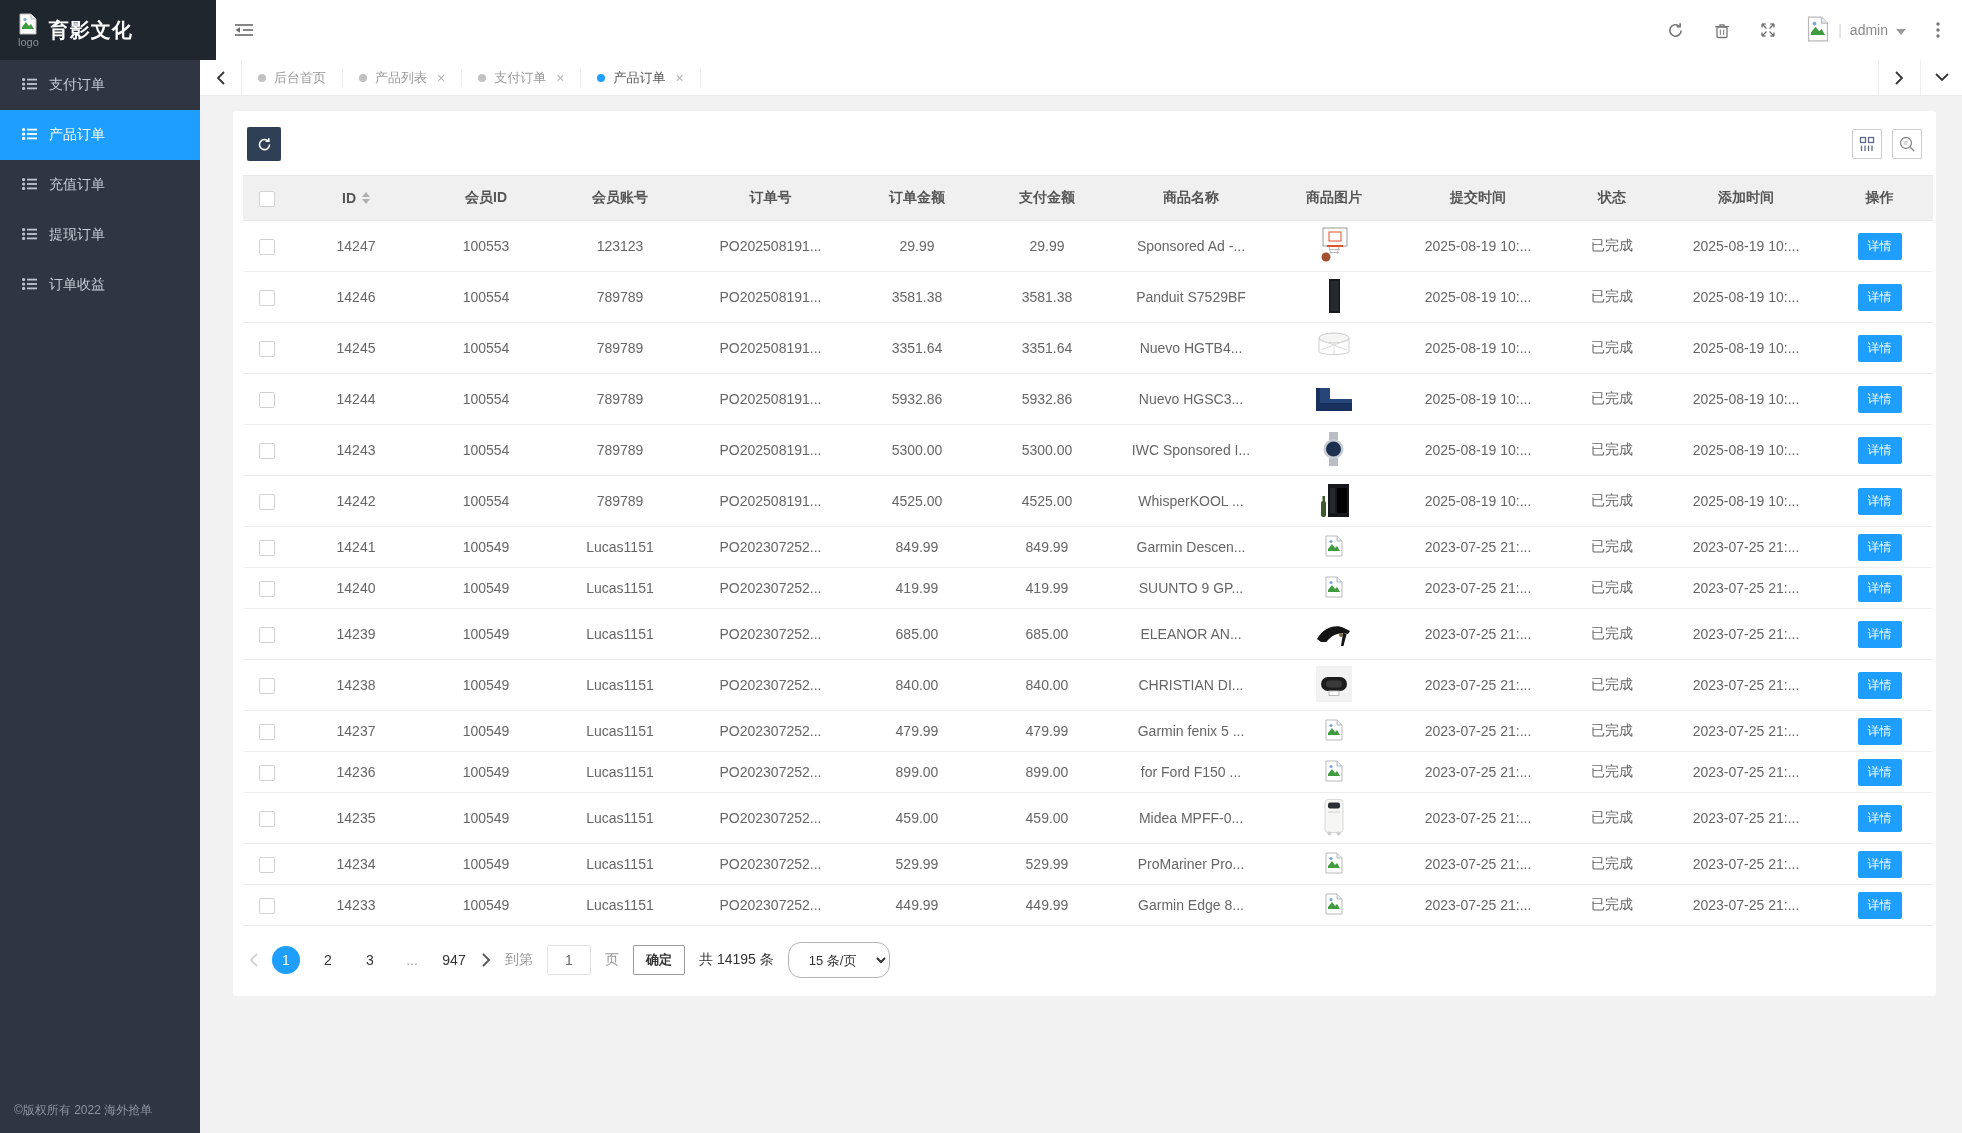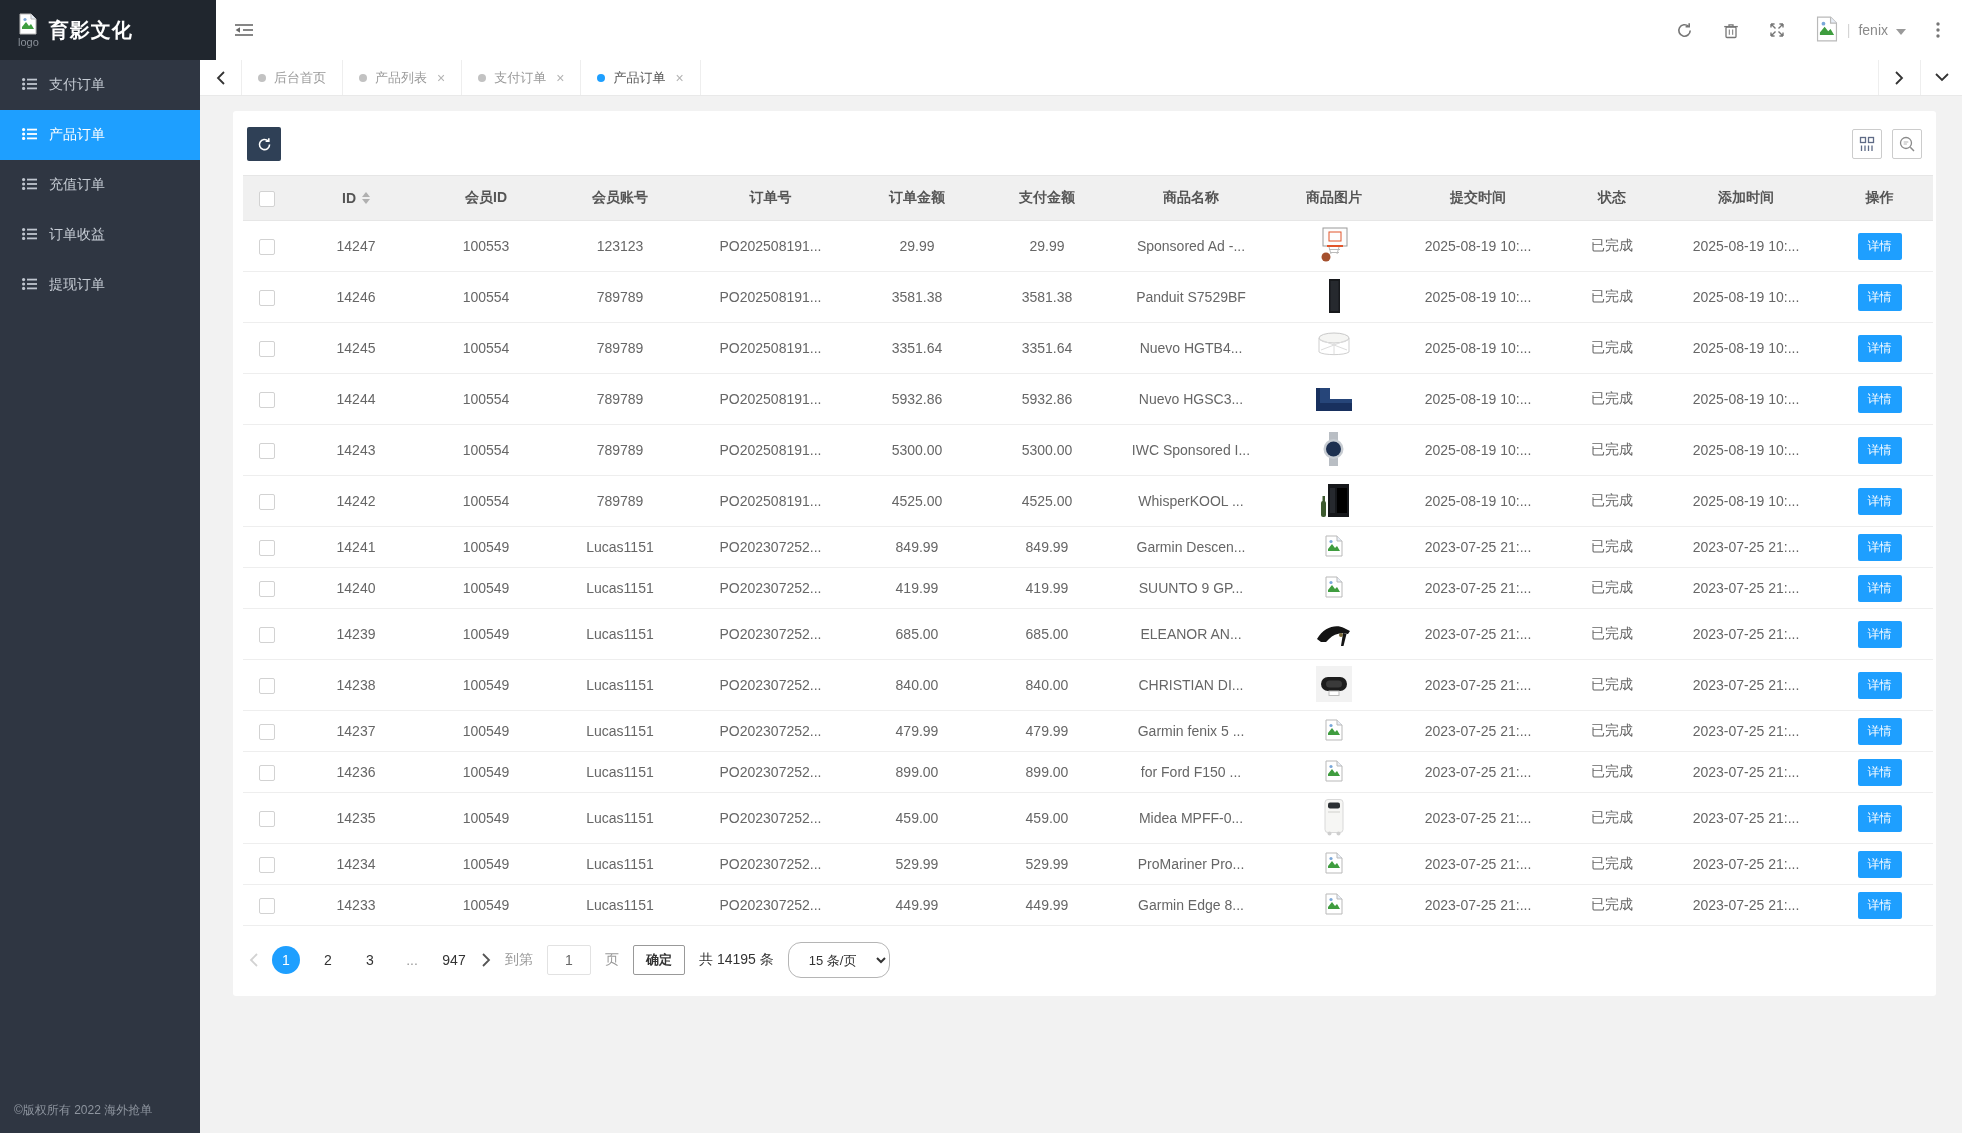--- a/index.html
+++ b/index.html
@@ -31,21 +31,21 @@
   .side-item.active { background:#1E9FFF; color:#fff; }
   .side-footer { position:absolute; left:14px; bottom:14px; color:#8d949e; font-size:12px; }
 
   .content { flex:1; display:flex; flex-direction:column; min-width:0; }
 
   
   .tabbar { height:36px; background:#fff; display:flex; align-items:stretch; border-bottom:1px solid #e9e9e9; flex-shrink:0; }
   .tab-arrow { width:42px; display:flex; align-items:center; justify-content:center; cursor:pointer; }
   .tab-arrow.left { border-right:1px solid #eee; }
   .tab-arrow.right { border-left:1px solid #eee; }
-  .tabs { display:flex; }
+  .tabs { display:flex;align-items:center; }
   .tab { display:flex; align-items:center; gap:8px; padding:0 16px; border-right:1px solid #eee; color:#9a9a9a; font-size:13px; cursor:pointer; background:#fff; }
   .tab .dot { width:8px; height:8px; border-radius:50%; background:#c2c2c2; }
   .tab.active { color:#555; }
   .tab.active .dot { background:#1E9FFF; }
   .tab .close { color:#b3b3b3; font-size:14px; margin-left:2px; cursor:pointer; }
   .tab-spacer { flex:1; }
 
   
   .main { flex:1; overflow:hidden; }
   .card { background:#fff; border-radius:3px; margin:15px 26px 0 33px; padding:10px 10px 14px 10px; }
@@ -138,21 +138,21 @@
         <span class="user-chip">
           <span>
             <svg width="24" height="26" viewBox="0 0 20 22">
                 <path d="M2 1h11l5 5v15H2z" fill="#fff" stroke="#b9b9b9"></path>
                 <path d="M13 1v5h5" fill="#e8eef7" stroke="#b9b9b9"></path>
                 <path d="M4 14l4-5 3 4 2-2 3 5H4z" fill="#3f9d3f"></path>
                 <circle cx="7" cy="6.5" r="1.6" fill="#7aa7d9"></circle>
               </svg>
           </span>
           <span class="user-sep">|</span>
-          <span>fenix</span>
+          <span>admin</span>
           <span><svg width="10" height="6">
                 <path d="M0 0l5 6 5-6z" fill="#9a9a9a"></path>
               </svg></span>
         </span>
         <span class="hicon">
           <svg width="4" height="16">
               <circle cx="2" cy="2" r="1.7" fill="#767676"></circle>
               <circle cx="2" cy="8" r="1.7" fill="#767676"></circle>
               <circle cx="2" cy="14" r="1.7" fill="#767676"></circle>
             </svg>
@@ -208,34 +208,34 @@
     <span><svg width="15" height="12">
                 <g fill="#c0c6cf">
                   <circle cx="1.6" cy="1.6" r="1.6"></circle>
                   <rect x="5" y="0.7" width="10" height="1.8"></rect>
                   <circle cx="1.6" cy="6" r="1.6"></circle>
                   <rect x="5" y="5.1" width="10" height="1.8"></rect>
                   <circle cx="1.6" cy="10.4" r="1.6"></circle>
                   <rect x="5" y="9.5" width="10" height="1.8"></rect>
                 </g>
               </svg></span>
-    <span>订单收益</span>
+    <span>提现订单</span>
   </div>
           <div class="side-item">
     <span><svg width="15" height="12">
                 <g fill="#c0c6cf">
                   <circle cx="1.6" cy="1.6" r="1.6"></circle>
                   <rect x="5" y="0.7" width="10" height="1.8"></rect>
                   <circle cx="1.6" cy="6" r="1.6"></circle>
                   <rect x="5" y="5.1" width="10" height="1.8"></rect>
                   <circle cx="1.6" cy="10.4" r="1.6"></circle>
                   <rect x="5" y="9.5" width="10" height="1.8"></rect>
                 </g>
               </svg></span>
-    <span>提现订单</span>
+    <span>订单收益</span>
   </div>
         </div>
       <div class="side-footer">©版权所有 2022 海外抢单</div>
     </div>
 
     <div class="content">
 
       <div class="tabbar">
         <span class="tab-arrow left">
           <svg width="9" height="14">

